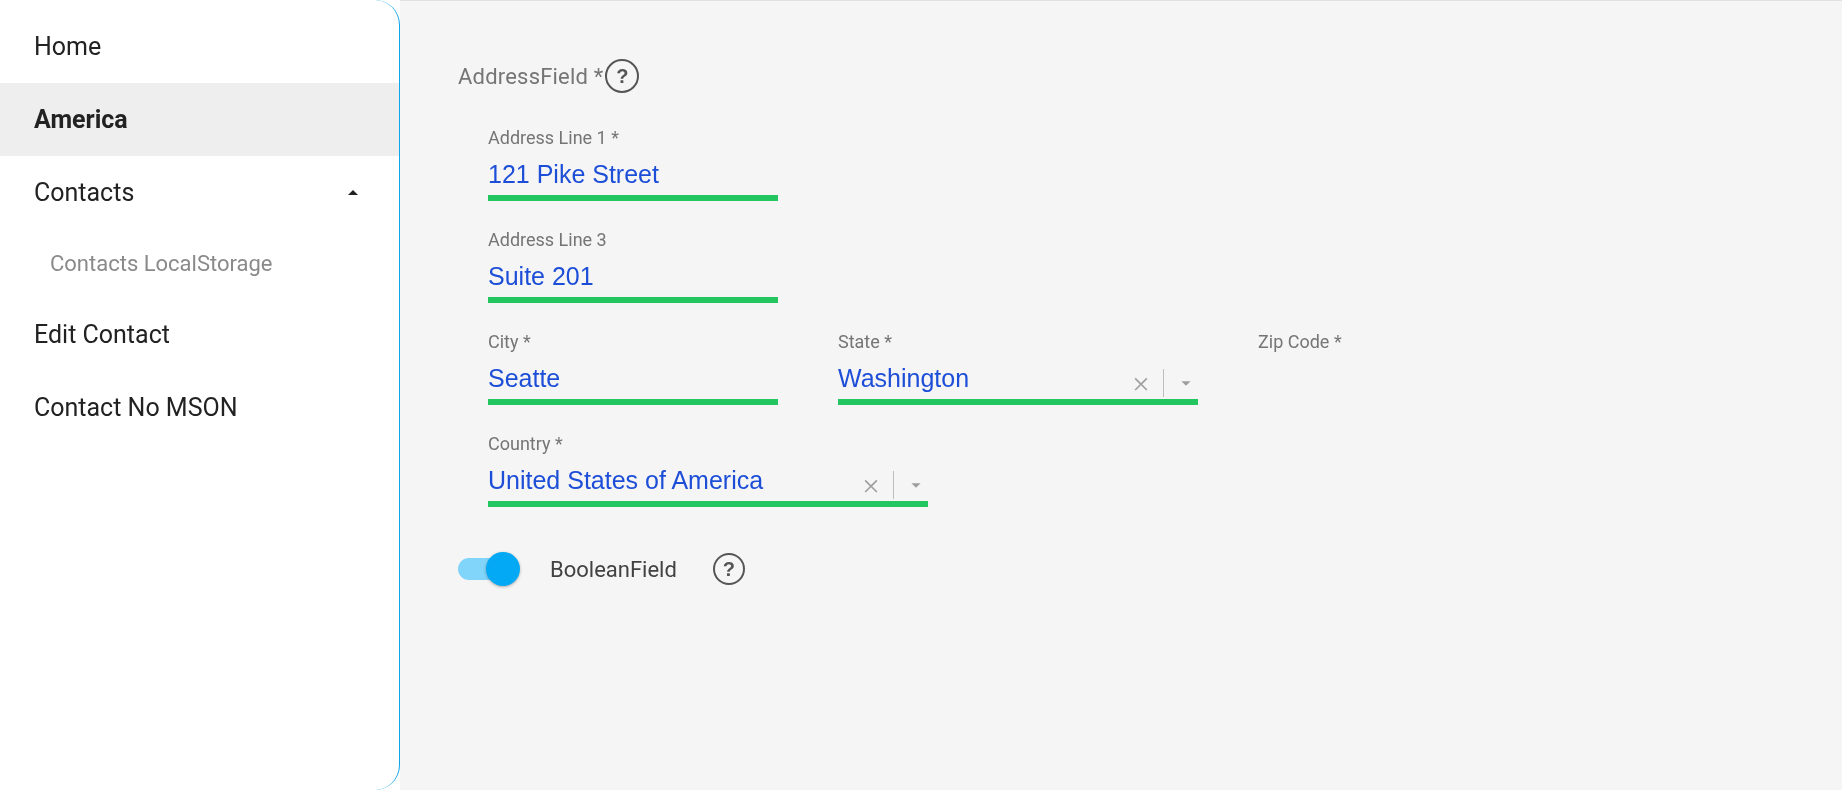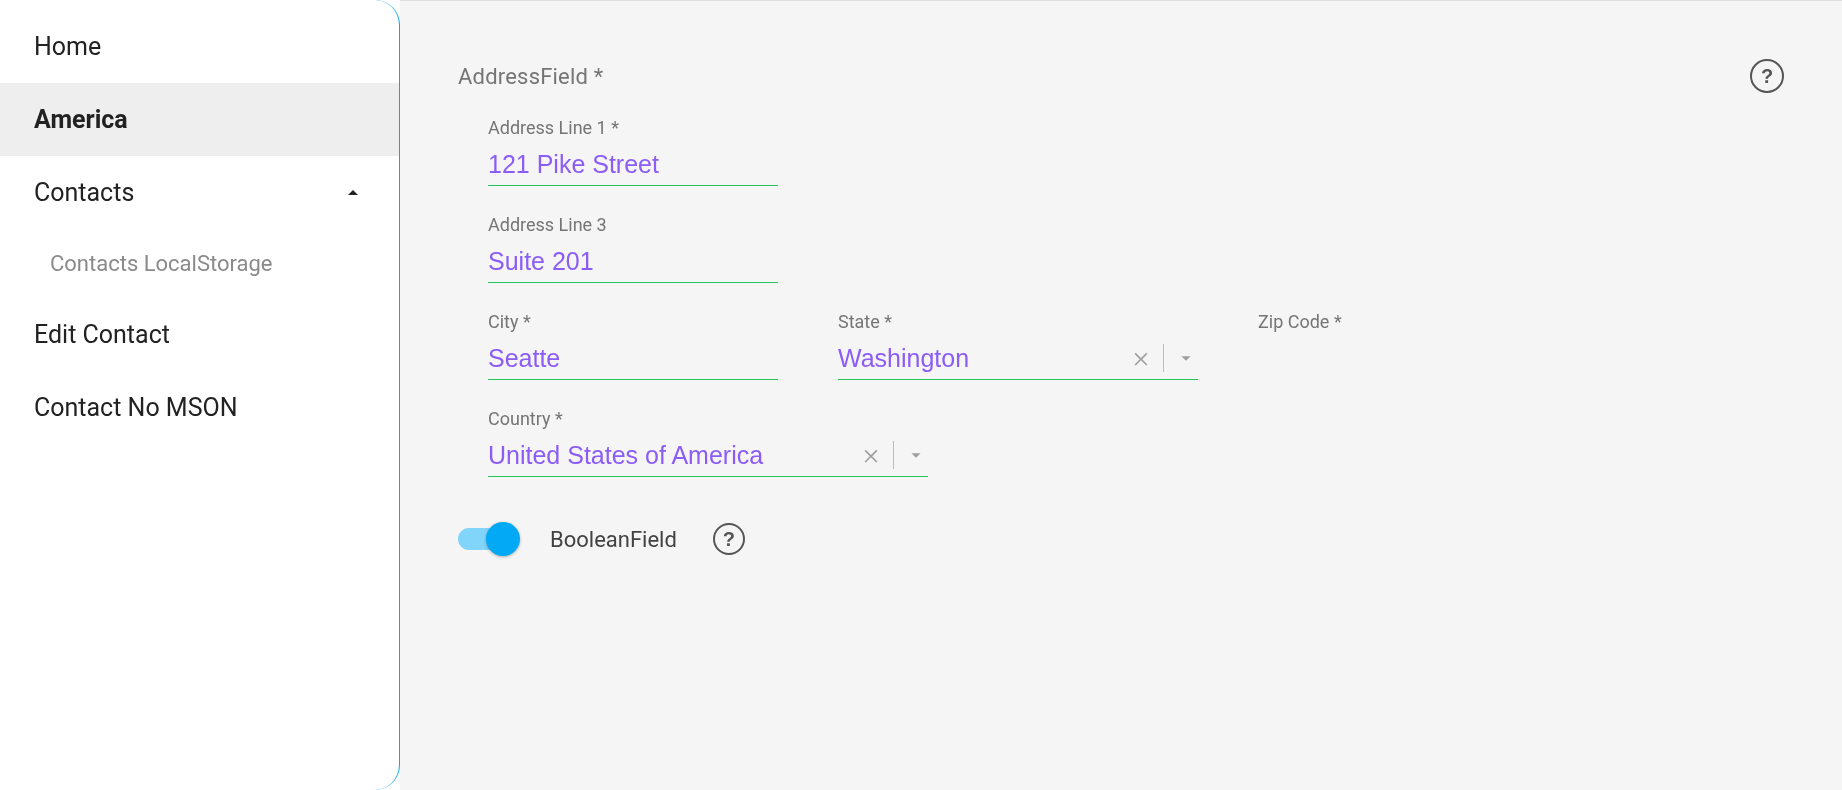--- a/index.html
+++ b/index.html
@@ -53,22 +53,21 @@
     flex: 1;
     background: #f5f5f5;
     border-top: 1px solid #e0e0e0;
     padding: 58px 58px 40px 58px;
     overflow: auto;
   }
   .section-label-row {
     display: flex;
     align-items: center;
     gap: 2px;
-    margin-bottom: 24px;
-    justify-content: space-between;
+    margin-bottom: 34px;
   }
   .section-label {
     font-size: 22px;
     color: #757575;
     letter-spacing: 0.2px;
   }
   .help-btn {
     width: 34px;
     height: 34px;
     border-radius: 50%;
@@ -99,24 +98,24 @@
     display: flex;
     flex-direction: column;
   }
   .field label {
     font-size: 18px;
     color: #757575;
     margin-bottom: 8px;
   }
   .field input {
     border: none;
-    border-bottom: 1px solid #22c55e;
+    border-bottom: 6px solid #22c55e;
     background: transparent;
     font-size: 25px;
-    color: #8b5cf6;
+    color: #1d4ed8;
     padding: 4px 0 6px 0;
     outline: none;
   }
   .w-std { width: 290px; }
   .w-zip { width: 290px; }
   .select-wrap {
     position: relative;
     display: inline-block;
   }
   .select-wrap input {

